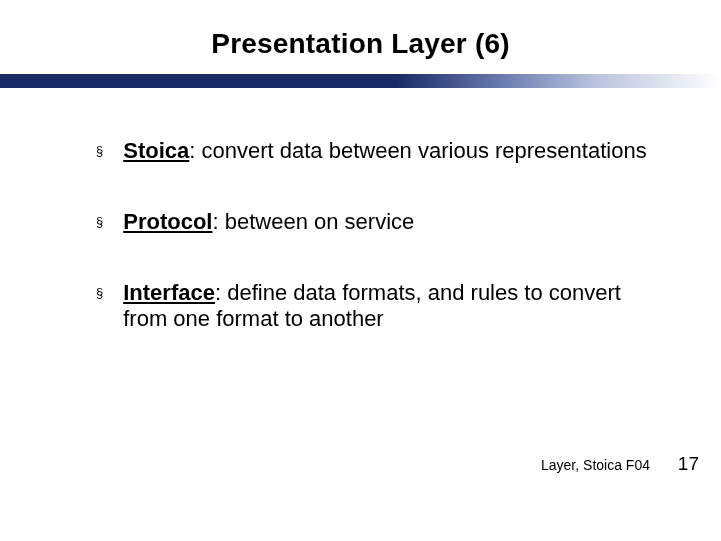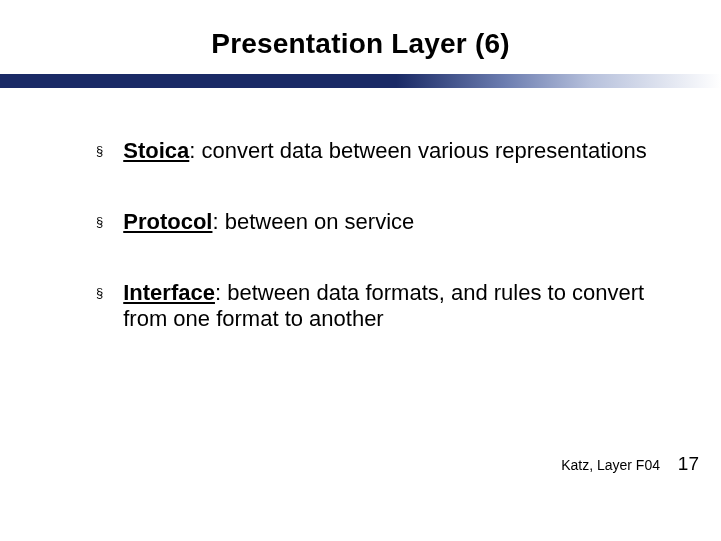--- a/index.html
+++ b/index.html
@@ -33,21 +33,21 @@
     color: #000;
   }
   .bullet .text .label { font-weight: bold; text-decoration: underline; }
   .footer {
     position: absolute;
     bottom: 14px;
     right: 22px;
     font-size: 14px;
     color: #000;
   }
-  .footer .pnum { font-size: 19px; margin-left: 14px; }
+  .footer .pnum { font-size: 19px; margin-left: 24px; }
 </style>
 </head>
 <body>
 
 <div class="slide">
   <div class="title-area">
     <h1 class="title">Presentation Layer (6)</h1>
   </div>
   <div class="divider"></div>
 
@@ -63,23 +63,23 @@
     <div class="bullet">
       <span class="marker">§</span>
       <div class="text">
         <span class="label">Protocol</span><span>: between on service</span>
       </div>
     </div>
 
     <div class="bullet">
       <span class="marker">§</span>
       <div class="text">
-        <span class="label">Interface</span><span>: between data formats, and rules to convert from one format to another</span>
+        <span class="label">Interface</span><span>: define data formats, and rules to convert from one format to another</span>
       </div>
     </div>
 
   </div>
 
   <div class="footer">
-    <span>Katz, Layer F04</span>
+    <span>Layer, Stoica F04</span>
     <span class="pnum">17</span>
   </div>
 </div>
 
 </body></html>

